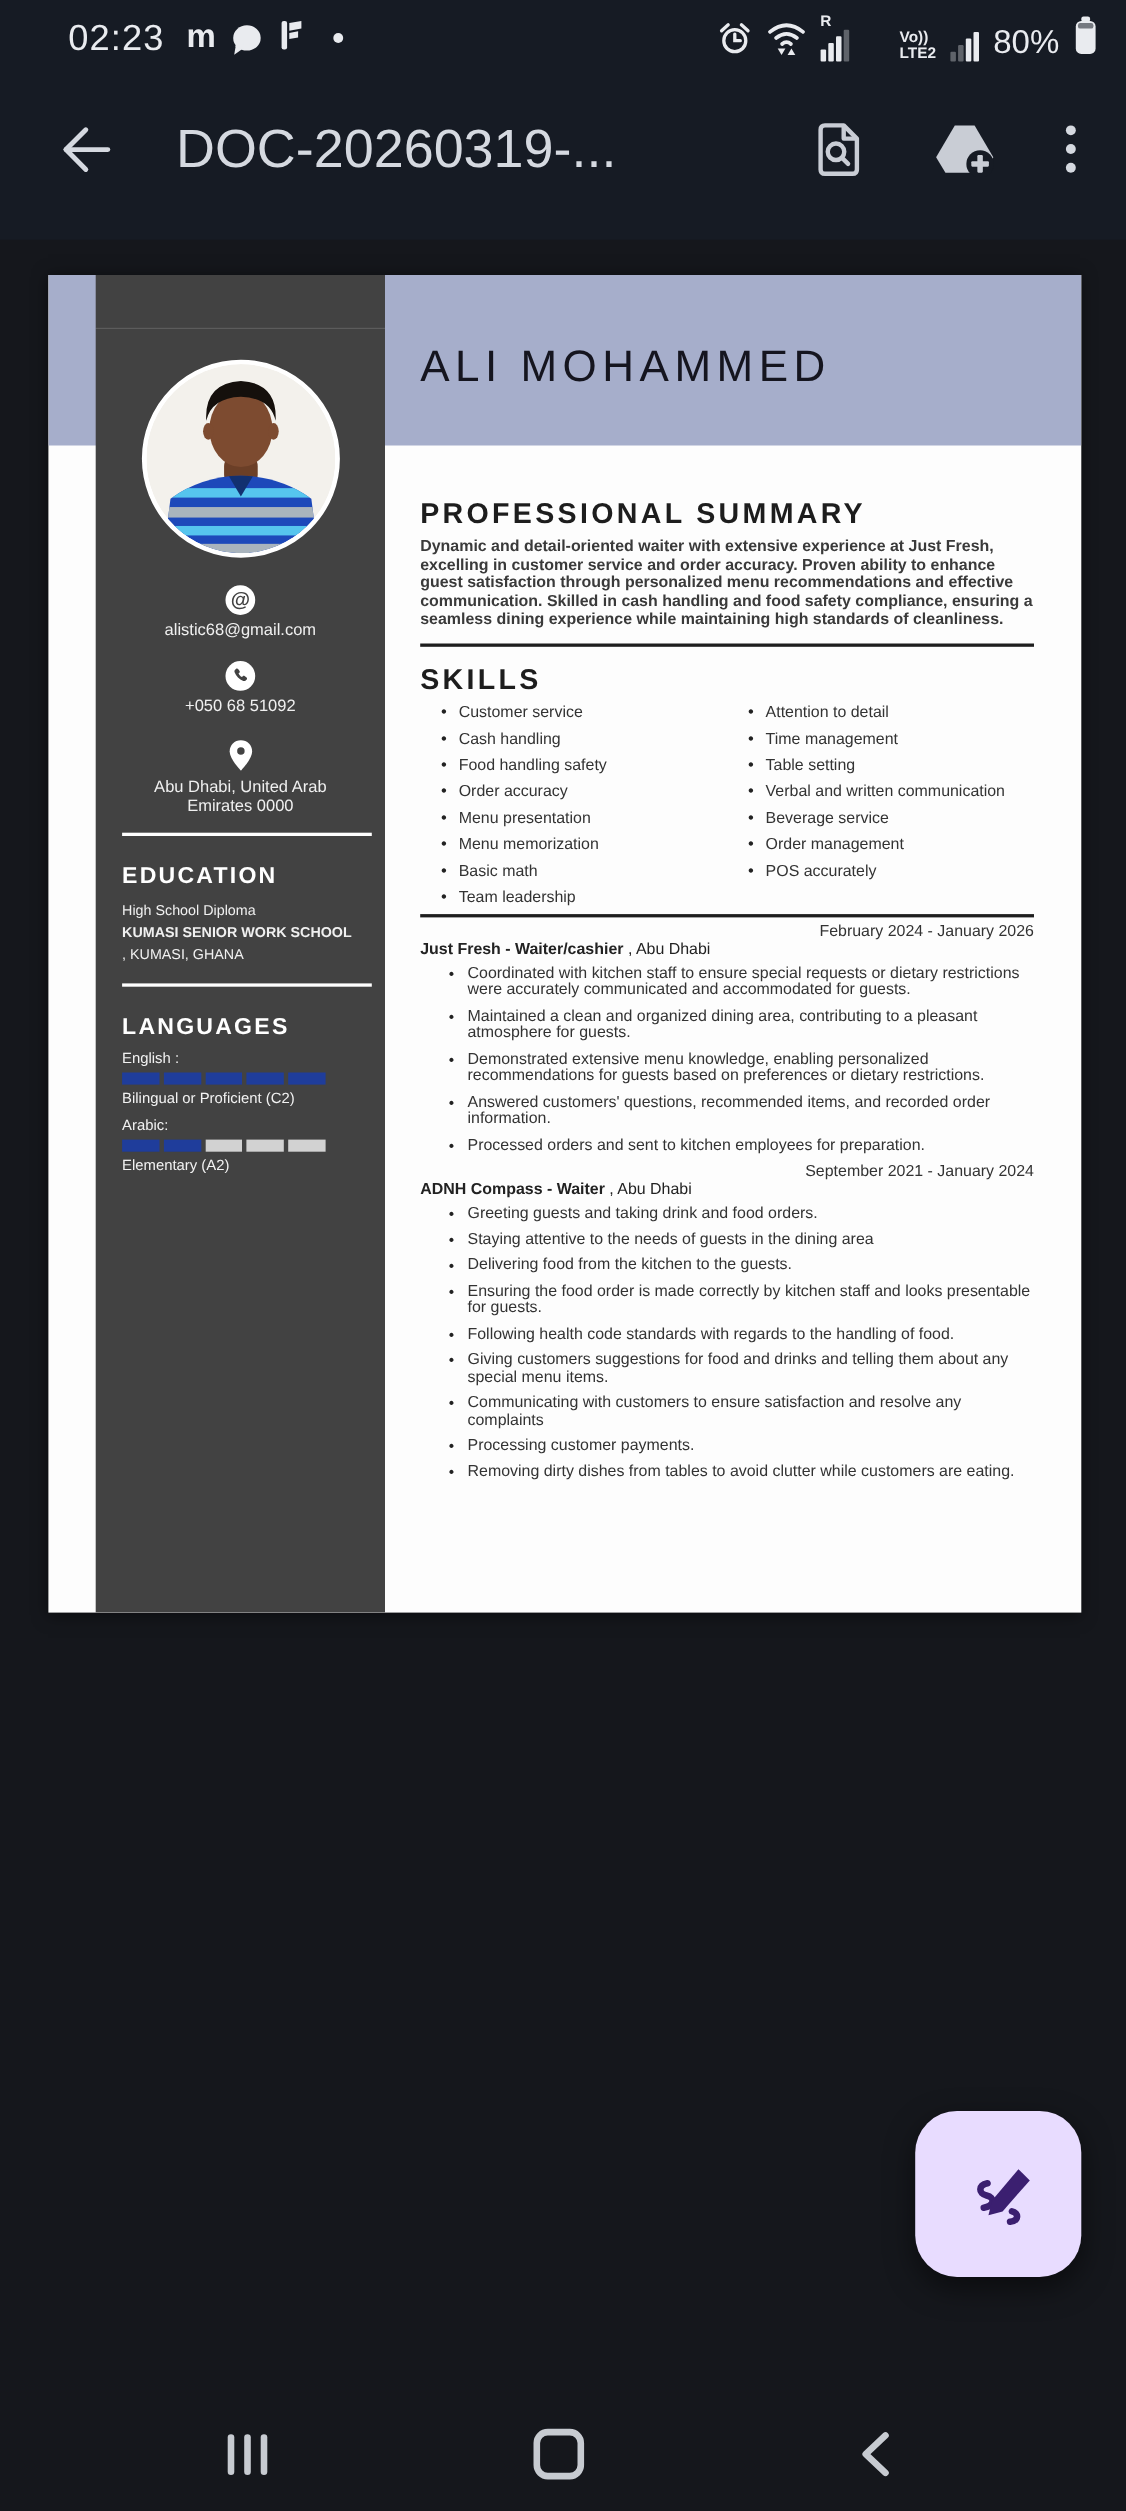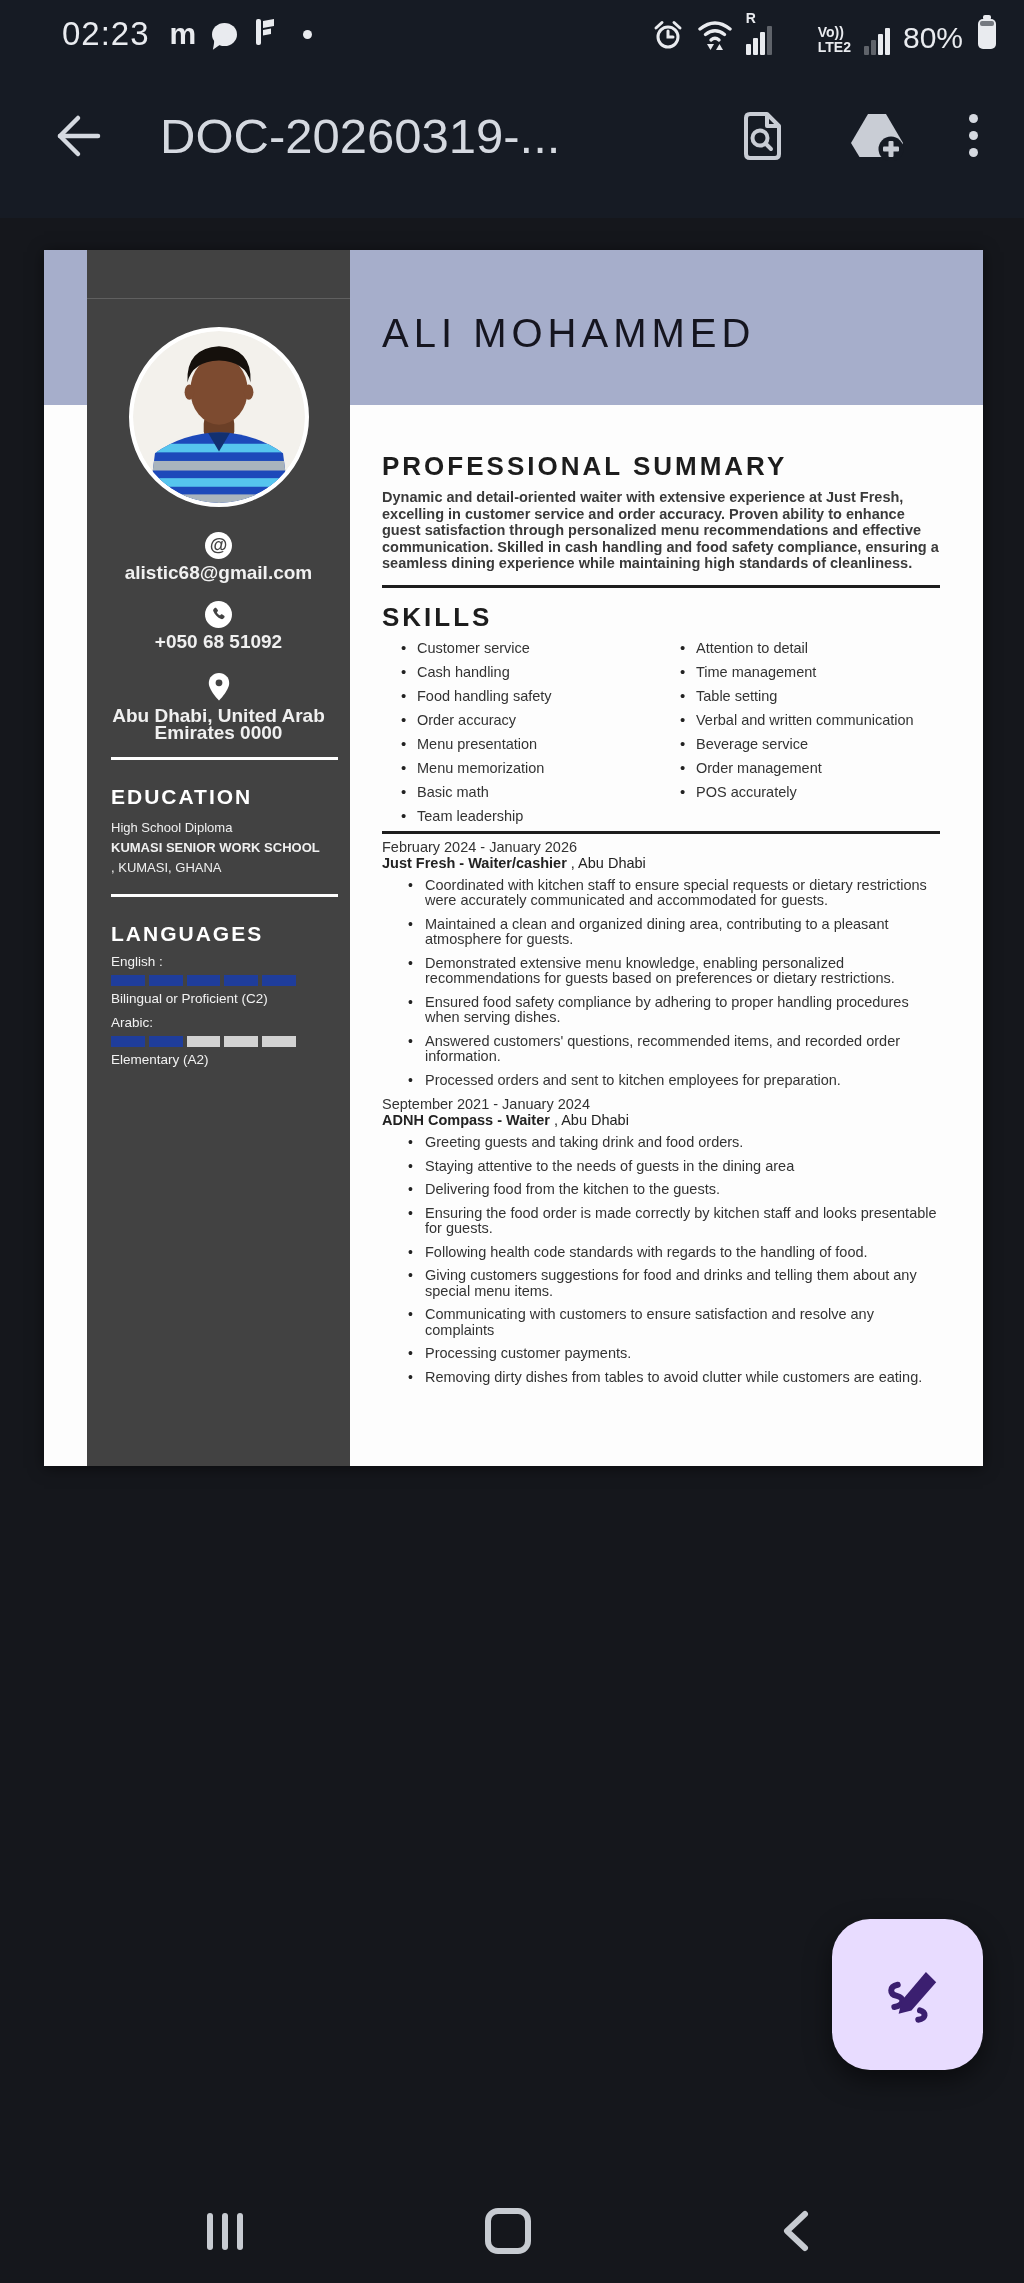--- a/index.html
+++ b/index.html
@@ -42,21 +42,21 @@
   .band{position:absolute;left:0;top:0;width:100%;height:155px;background:var(--band,#A6AECB);z-index:1;}
   .sidebar{position:absolute;left:43px;top:0;width:263px;height:100%;background:var(--sidebar-bg,#424242);
            z-index:2;color:#F2F2F2;box-sizing:border-box;}
   .sidebar::before{content:"";position:absolute;top:48px;left:0;right:0;height:1px;background:rgba(255,255,255,.16);}
   .photo-wrap{width:172px;height:172px;margin:77px auto 0;border-radius:50%;border:4px solid #fff;
               overflow:hidden;background:#fff;}
   .photo-wrap svg{display:block;}
   .contact{text-align:center;}
   .cicon{width:27px;height:27px;border-radius:50%;background:#fff;color:#424242;margin:0 auto;
          display:flex;align-items:center;justify-content:center;font-size:18px;font-weight:bold;}
-  .cline{font-size:19px;color:#F0F0F0;margin-top:5px;line-height:17px;font-weight:bold;}
+  .cline{font-size:15px;color:#F0F0F0;margin-top:5px;line-height:17px;}
   .mt25{margin-top:25px;} .mt20{margin-top:20px;} .mt22{margin-top:22px;}
   .sdiv{border:none;border-top:3px solid #fff;margin:16px 12px 0 24px;}
   .sblock{padding:0 26px 0 24px;text-align:left;}
   .sb-h{font-size:21px;font-weight:bold;letter-spacing:2px;color:#fff;margin:24px 0 0;line-height:26px;}
   .edu-p{font-size:13px;line-height:20px;color:#F0F0F0;margin:8px 0 0;}
   .edu-p .b{font-weight:bold;}
   .lang{margin-top:6px;}
   .lang-name{font-size:13.5px;line-height:18px;}
   .lang-bars{display:flex;gap:4px;margin:4px 28px 4px 0;}
   .seg{flex:1;height:11px;}
@@ -71,21 +71,21 @@
   .sum-h{margin-top:93px;}
   .sum-p{font-size:14.5px;line-height:16.5px;color:#3a3a3a;margin:7px 0 0;font-weight:bold;}
   .mdiv{border:none;border-top:3px solid #1e1e1e;margin:0;}
   .div-skills{margin-top:13px;} .div-work{margin-top:3px;}
   .skills-h,.work-h{margin-top:14px;}
   .skills-cols{display:flex;margin-top:3px;}
   .skill-col{list-style:none;margin:0;padding:0 0 0 35px;flex:1;box-sizing:border-box;}
   .skill-col li{position:relative;font-size:14.5px;line-height:24px;color:#333;}
   .skill-col li::before{content:"\2022";position:absolute;left:-16px;font-size:15px;color:#222;}
   .jobs{margin-top:5px;}
-  .job-dates{font-size:14.5px;line-height:16px;color:#333;}
+  .job-dates{font-size:14.5px;line-height:16px;color:#333;text-align:right;}
   .job-title{font-size:14.5px;line-height:17px;color:#222;}
   .job-title .b{font-weight:bold;}
   .bullets{list-style:none;margin:6px 0 0;padding:0 0 0 43px;}
   .bullets li{position:relative;font-size:14.5px;line-height:15.5px;color:#333;margin-bottom:8px;}
   .bullets li::before{content:"\2022";position:absolute;left:-17px;top:0;font-size:14px;color:#222;}
 
   
   .fab{position:absolute;left:832px;top:1919px;width:151px;height:151px;border-radius:38px;
        background:var(--fab-bg,#E8DCFF);border:none;cursor:pointer;
        display:flex;align-items:center;justify-content:center;box-shadow:0 10px 26px rgba(0,0,0,.5);}
@@ -352,21 +352,20 @@
 
             <div class="job">
               <div class="job-dates">February 2024 - January 2026</div>
               <div class="job-title">
                 <span class="b">Just Fresh - Waiter/cashier</span><span> , Abu Dhabi</span>
               </div>
               <ul class="bullets">
                 <li>Coordinated with kitchen staff to ensure special requests or dietary restrictions were accurately communicated and accommodated for guests.</li>
                 <li>Maintained a clean and organized dining area, contributing to a pleasant atmosphere for guests.</li>
                 <li>Demonstrated extensive menu knowledge, enabling personalized recommendations for guests based on preferences or dietary restrictions.</li>
-                <li>Ensured food safety compliance by adhering to proper handling procedures when serving dishes.</li>
                 <li>Answered customers' questions, recommended items, and recorded order information.</li>
                 <li>Processed orders and sent to kitchen employees for preparation.</li>
               </ul>
             </div>
 
             <div class="job">
               <div class="job-dates">September 2021 - January 2024</div>
               <div class="job-title">
                 <span class="b">ADNH Compass - Waiter</span><span> , Abu Dhabi</span>
               </div>

